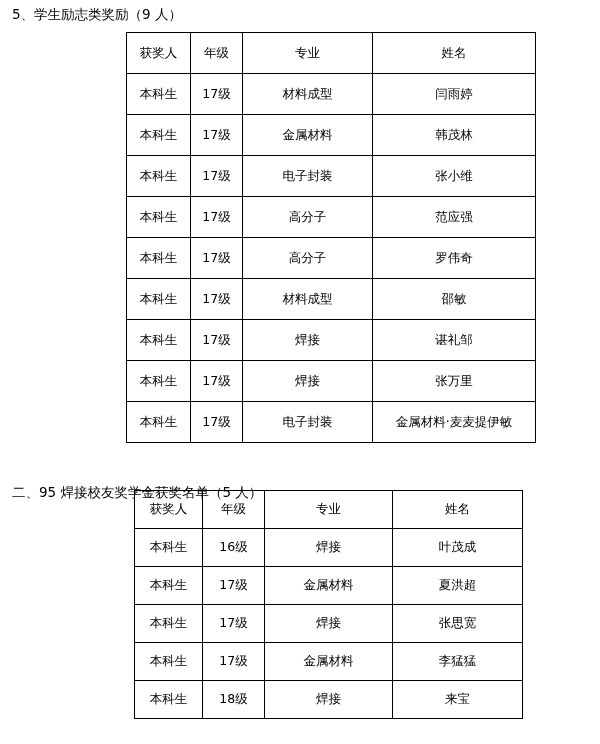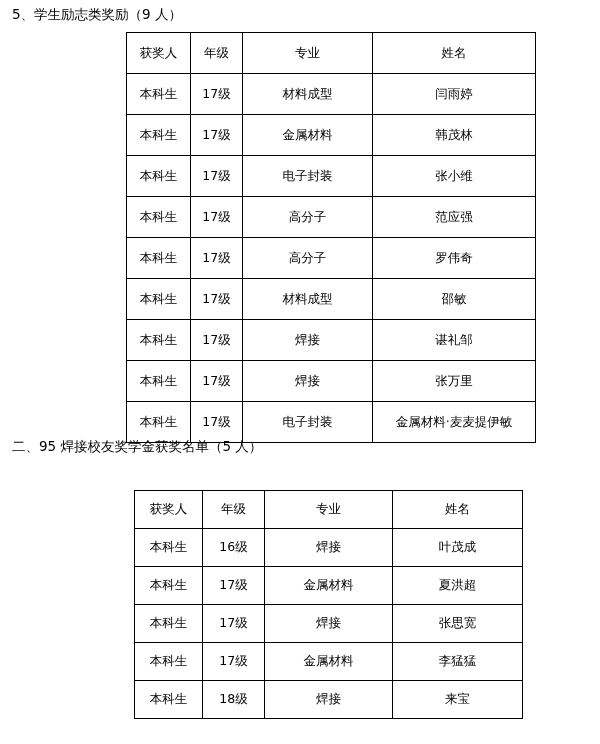--- a/index.html
+++ b/index.html
@@ -29,21 +29,21 @@
     white-space: nowrap;
   }
   .heading-1 {
     position: absolute;
     left: 12px;
     top: 6px;
   }
   .heading-2 {
     position: absolute;
     left: 12px;
-    top: 438px;
+    top: 484px;
   }
   table.award-table {
     border-collapse: collapse;
     table-layout: fixed;
     border: 1.5px solid #000;
   }
   table.award-table td,
   table.award-table th {
     border: 1px solid #000;
     text-align: center;

